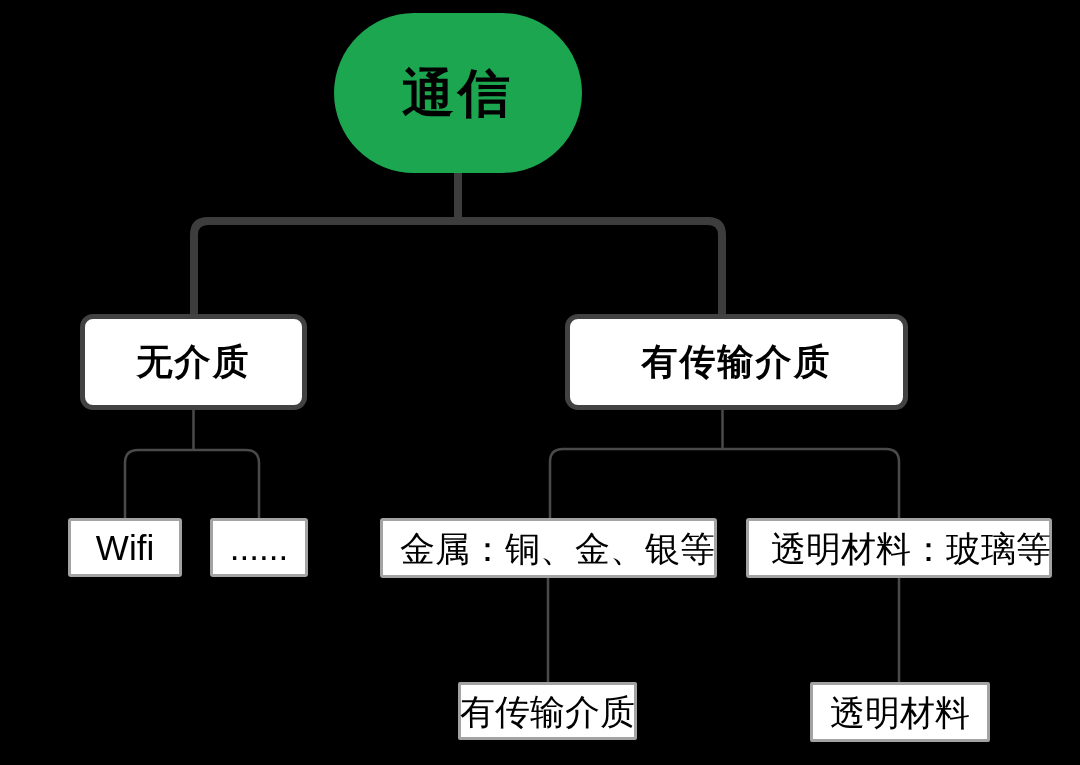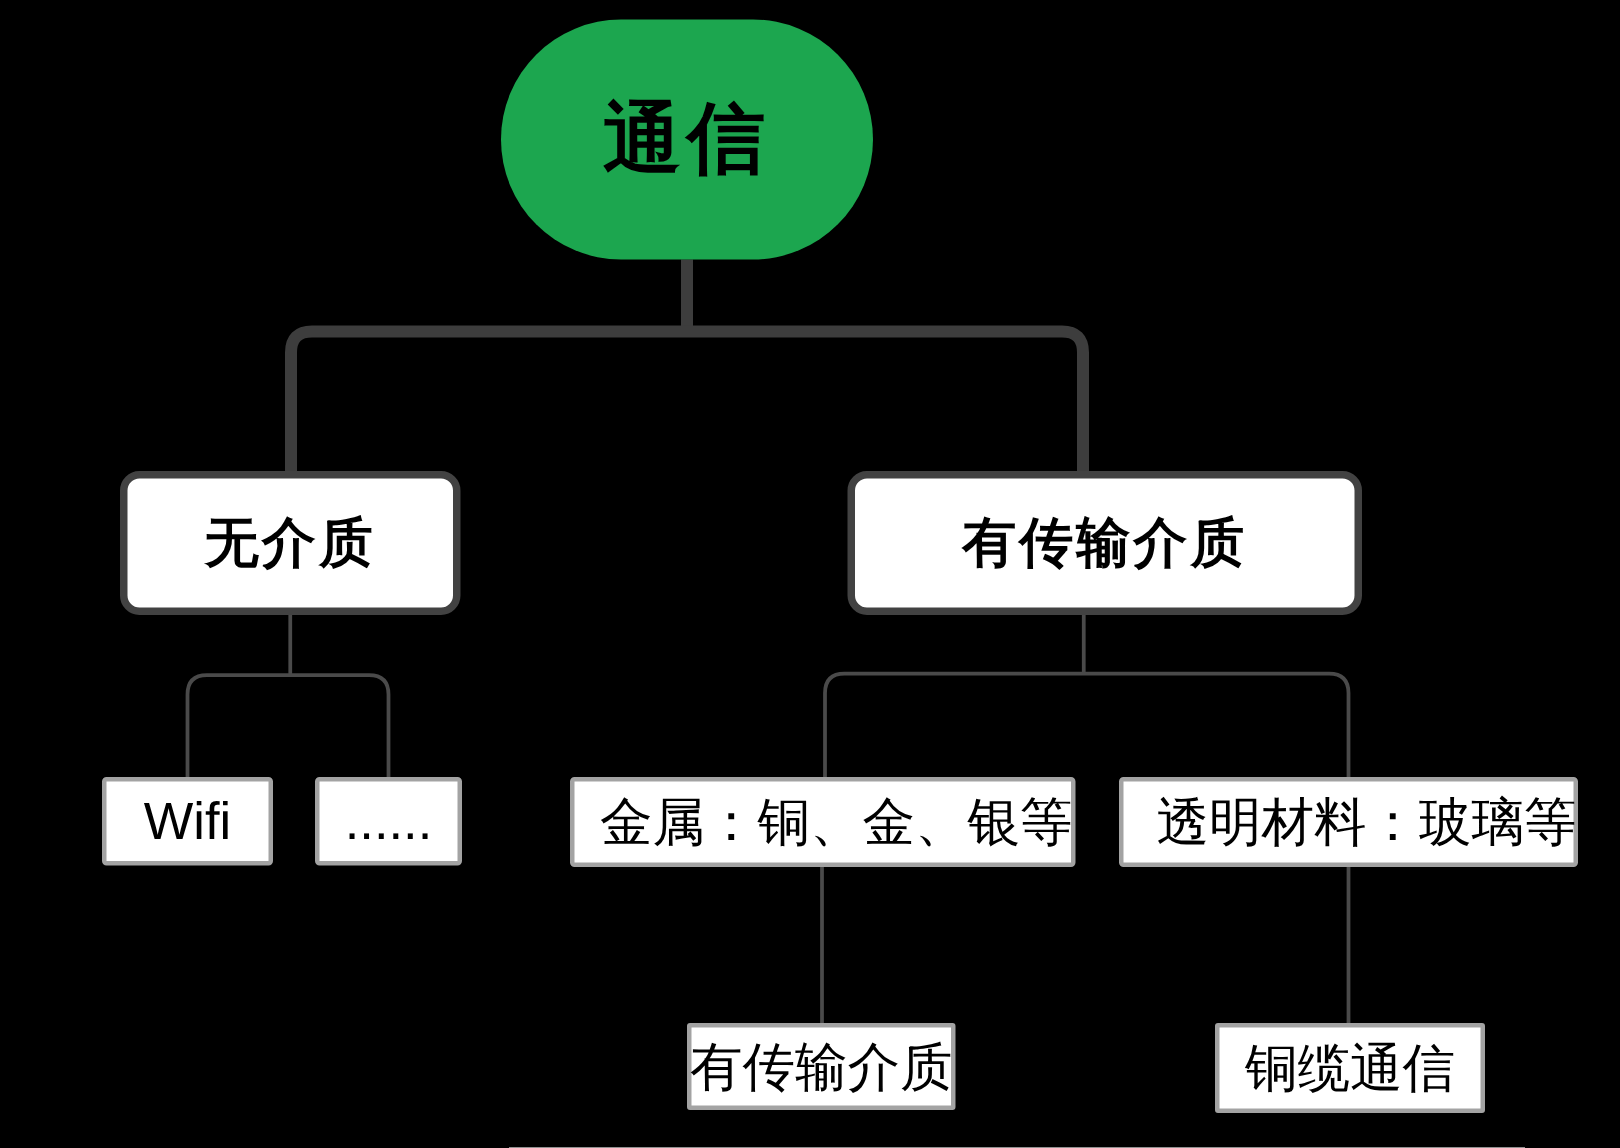--- a/index.html
+++ b/index.html
@@ -83,16 +83,16 @@
 
   <div class="node leaf p-transparent">
     <span>透明材料：玻璃等</span>
   </div>
 
   <div class="node leaf leaf3 p-copper">
     <span>有传输介质</span>
   </div>
 
   <div class="node leaf leaf3 p-fiber">
-    <span>铜缆通信</span>
+    <span>透明材料</span>
   </div>
 
 </div>
 
 </body></html>

